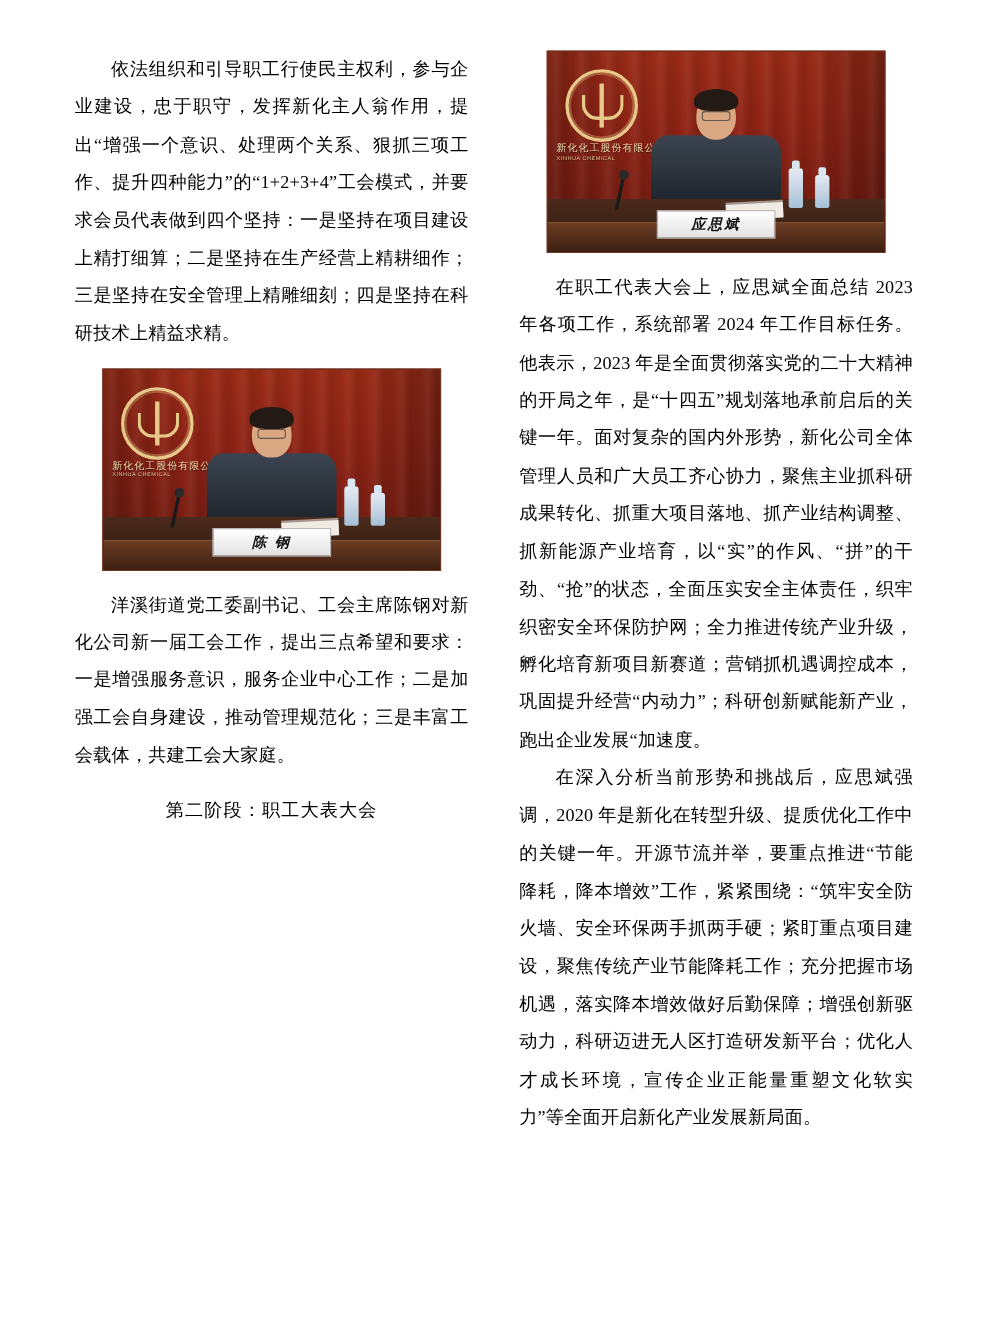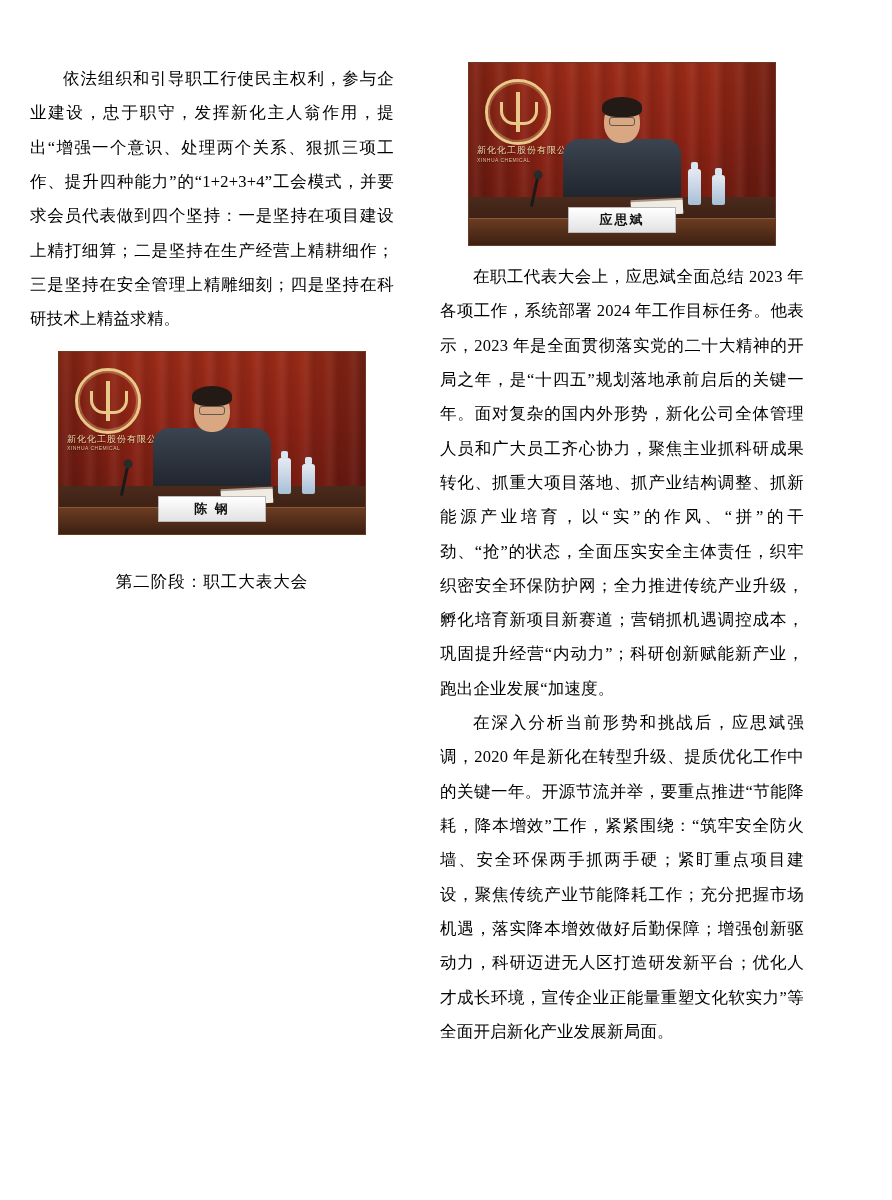--- a/index.html
+++ b/index.html
@@ -12,22 +12,21 @@
     height: 1200px;
     font-family: "Liberation Serif", "DejaVu Serif", serif;
     color: #000000;
     overflow: hidden;
   }
   .page {
     position: relative;
     width: 892px;
     height: 880px;
     box-sizing: border-box;
-    padding: 46px 62px 40px 30px;
-    margin-top: 16px;
+    padding: 46px 62px 40px 68px;
   }
   .columns {
     display: flex;
     flex-direction: row;
     gap: 46px;
     height: 100%;
   }
   .col {
     width: 364px;
     display: flex;
@@ -192,20 +191,21 @@
     min-width: 86px;
     padding: 3px 10px;
     background: linear-gradient(180deg, #ffffff 0%, #e2e2e2 100%);
     border: 1px solid #b9b9b9;
     color: #111111;
     font-size: 13px;
     font-weight: bold;
     letter-spacing: 2px;
     text-align: center;
     font-family: "Liberation Sans", sans-serif;
+    font-style: italic;
   }
   .photo .bottle {
     position: absolute;
     bottom: 40px;
     width: 13px;
     height: 36px;
     background: linear-gradient(180deg, rgba(235,245,255,0.95) 0%, rgba(170,200,225,0.95) 100%);
     border-radius: 3px 3px 2px 2px;
   }
   .photo .bottle::before {
@@ -284,20 +284,21 @@
           <div class="desk"></div>
           <div class="deskfront"></div>
           <div class="mic"></div>
           <div class="bottle b1"></div>
           <div class="bottle b2"></div>
           <div class="papers"></div>
           <div class="nameplate">陈 钢</div>
         </div>
       </div>
 
+      <p class="para">洋溪街道党工委副书记、工会主席陈钢对新化公司新一届工会工作，提出三点希望和要求：一是增强服务意识，服务企业中心工作；二是加强工会自身建设，推动管理规范化；三是丰富工会载体，共建工会大家庭。</p>
 
 
 
       <div class="caption">第二阶段：职工大表大会</div>
     </div>
 
     <div class="col">
 
       <div class="figure" style="margin-top:0;">
         <div class="photo">

